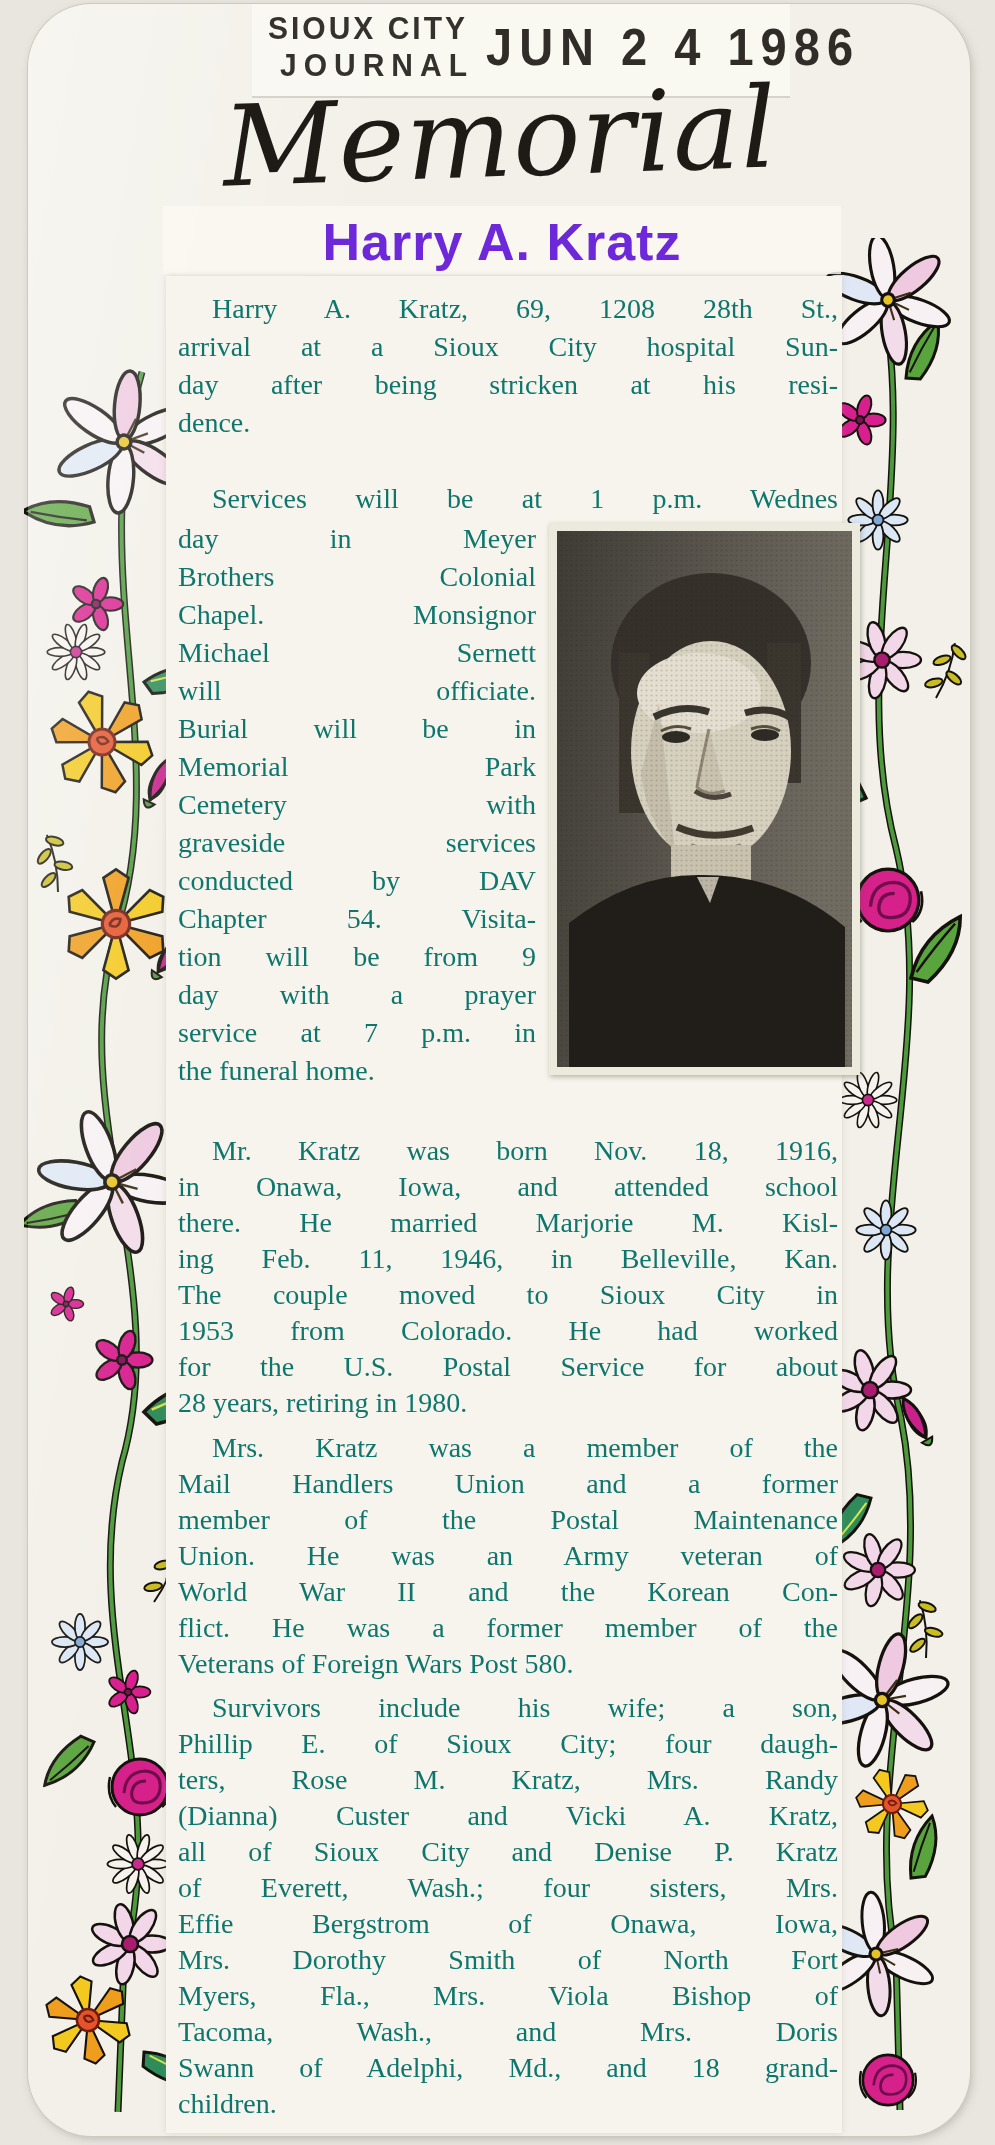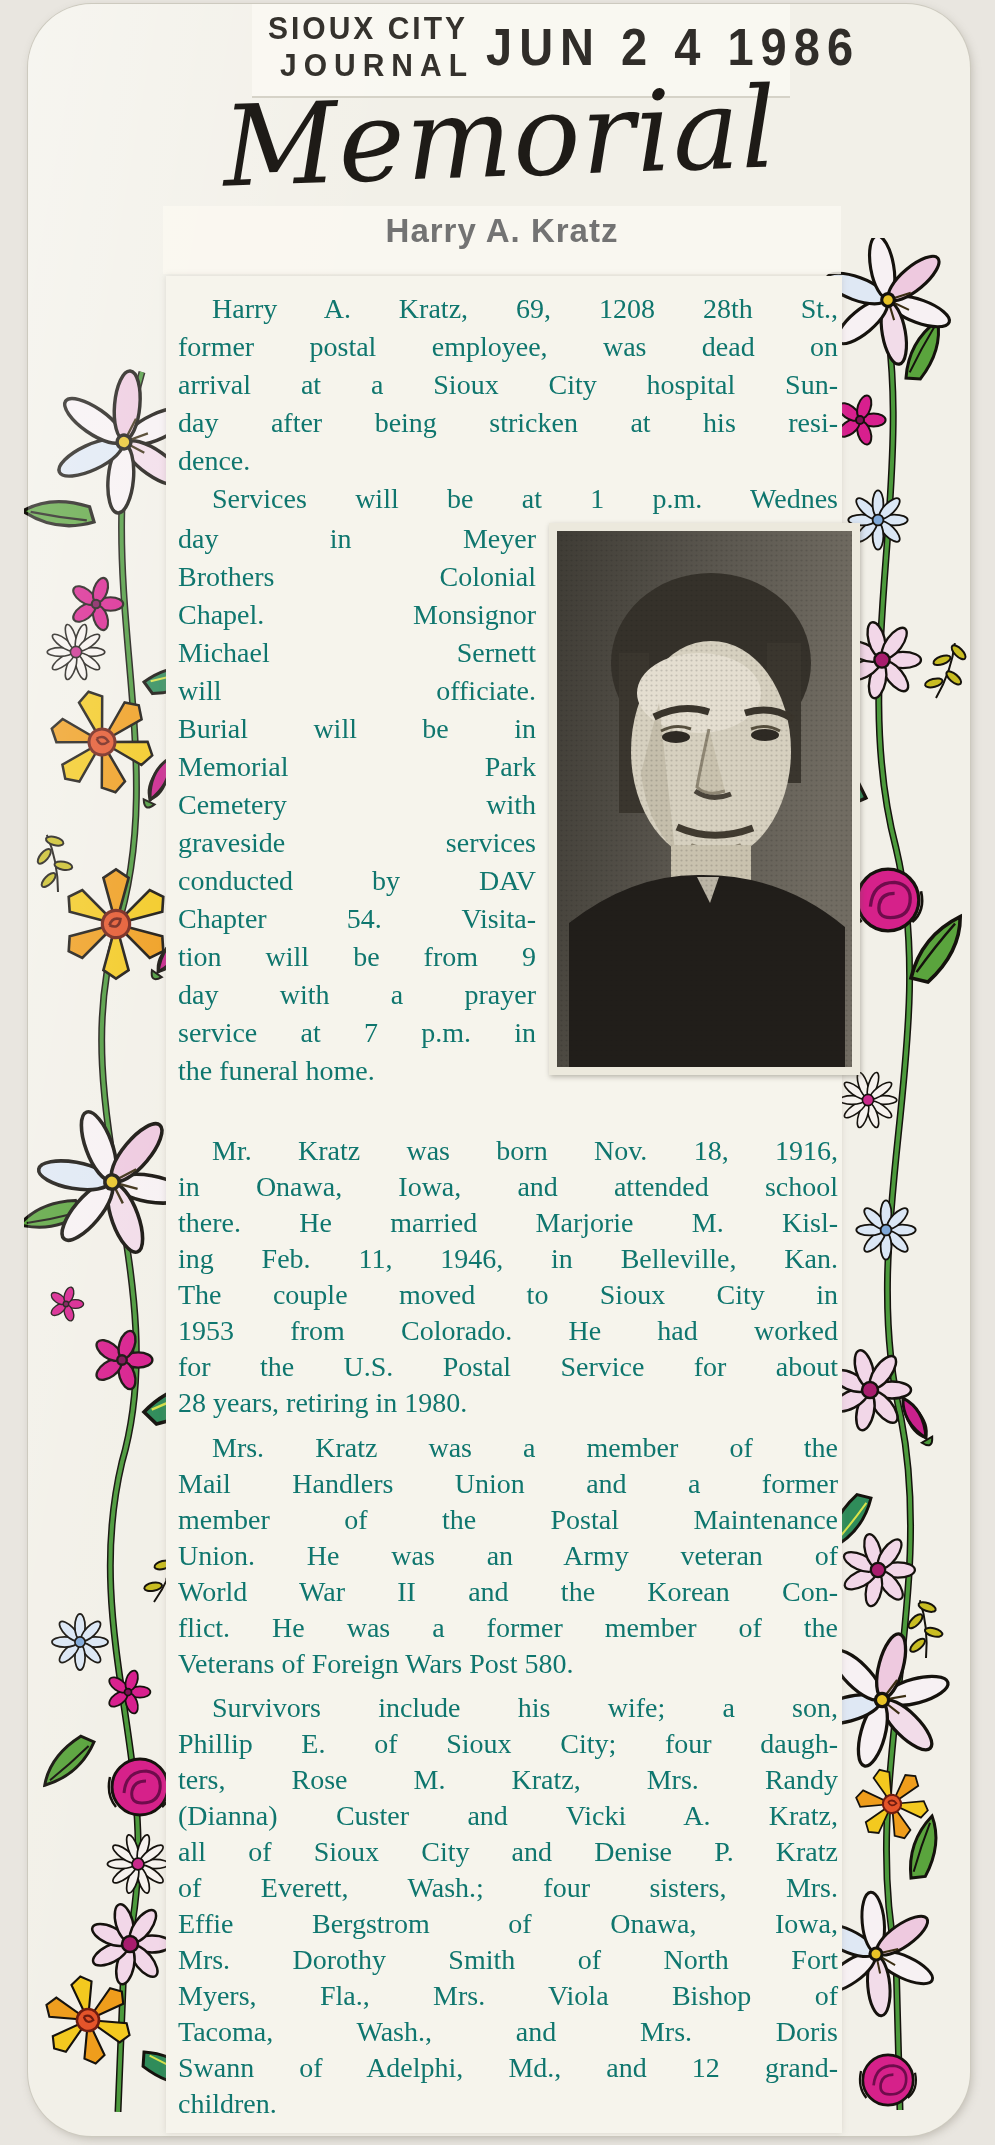--- a/index.html
+++ b/index.html
@@ -23,21 +23,21 @@
               font-weight:bold;font-size:47px;letter-spacing:7px;color:#302d29;
               transform:scale(1.0,1.12);transform-origin:top left;white-space:nowrap;}
 
   
   .memorial{position:absolute;left:168px;top:72px;width:664px;text-align:center;
             font-family:"DejaVu Serif",serif;font-style:italic;font-size:112px;line-height:130px;
             color:#1e1b17;letter-spacing:1px;transform:rotate(-2deg);}
   .headline-strip{position:absolute;left:163px;top:206px;width:678px;height:68px;
             background:rgba(250,248,241,.85);}
   .headline{margin:0;padding-top:6px;text-align:center;font-family:"Liberation Sans",sans-serif;
-            font-weight:bold;font-size:33px;letter-spacing:1px;color:#737373;}
+            font-weight:bold;font-size:52px;letter-spacing:1px;color:#6d28d9;}
 
   
   .clipping{position:absolute;left:166px;top:276px;width:676px;height:1857px;
             background:#f6f4ec;box-shadow:0 0 6px rgba(150,145,130,.25);}
   .para,.coltext{position:absolute;font-size:28px;color:#0f766e;}
   .para{width:660px;left:178px;line-height:36px;}
   .p1,.p2,.coltext{line-height:38px;}
   .p1{top:290px;}
   .p2{top:480px;}
   .coltext{left:178px;top:520px;width:358px;}
@@ -233,21 +233,20 @@
   <div class="memorial">Memorial</div>
 
   <div class="headline-strip">
     <h1 class="headline">Harry A. Kratz</h1>
   </div>
 
   <div class="clipping"></div>
 
   <div class="para p1">
       <div class="tline indent">Harry A. Kratz, 69, 1208 28th St.,</div>
-      <div class="tline">former postal employee, was dead on</div>
       <div class="tline">arrival at a Sioux City hospital Sun-</div>
       <div class="tline">day after being stricken at his resi-</div>
       <div class="tline last">dence.</div>
     </div>
   <div class="para p2">
       <div class="tline indent">Services will be at 1 p.m. Wednes</div>
     </div>
   <div class="coltext">
       <div class="tline">day in Meyer</div>
       <div class="tline">Brothers Colonial</div>
@@ -326,17 +325,17 @@
       <div class="tline indent">Survivors include his wife; a son,</div>
       <div class="tline">Phillip E. of Sioux City; four daugh-</div>
       <div class="tline">ters, Rose M. Kratz, Mrs. Randy</div>
       <div class="tline">(Dianna) Custer and Vicki A. Kratz,</div>
       <div class="tline">all of Sioux City and Denise P. Kratz</div>
       <div class="tline">of Everett, Wash.; four sisters, Mrs.</div>
       <div class="tline">Effie Bergstrom of Onawa, Iowa,</div>
       <div class="tline">Mrs. Dorothy Smith of North Fort</div>
       <div class="tline">Myers, Fla., Mrs. Viola Bishop of</div>
       <div class="tline">Tacoma, Wash., and Mrs. Doris</div>
-      <div class="tline">Swann of Adelphi, Md., and 12 grand-</div>
+      <div class="tline">Swann of Adelphi, Md., and 18 grand-</div>
       <div class="tline last">children.</div>
     </div>
 
 </div>
 
 </body></html>

